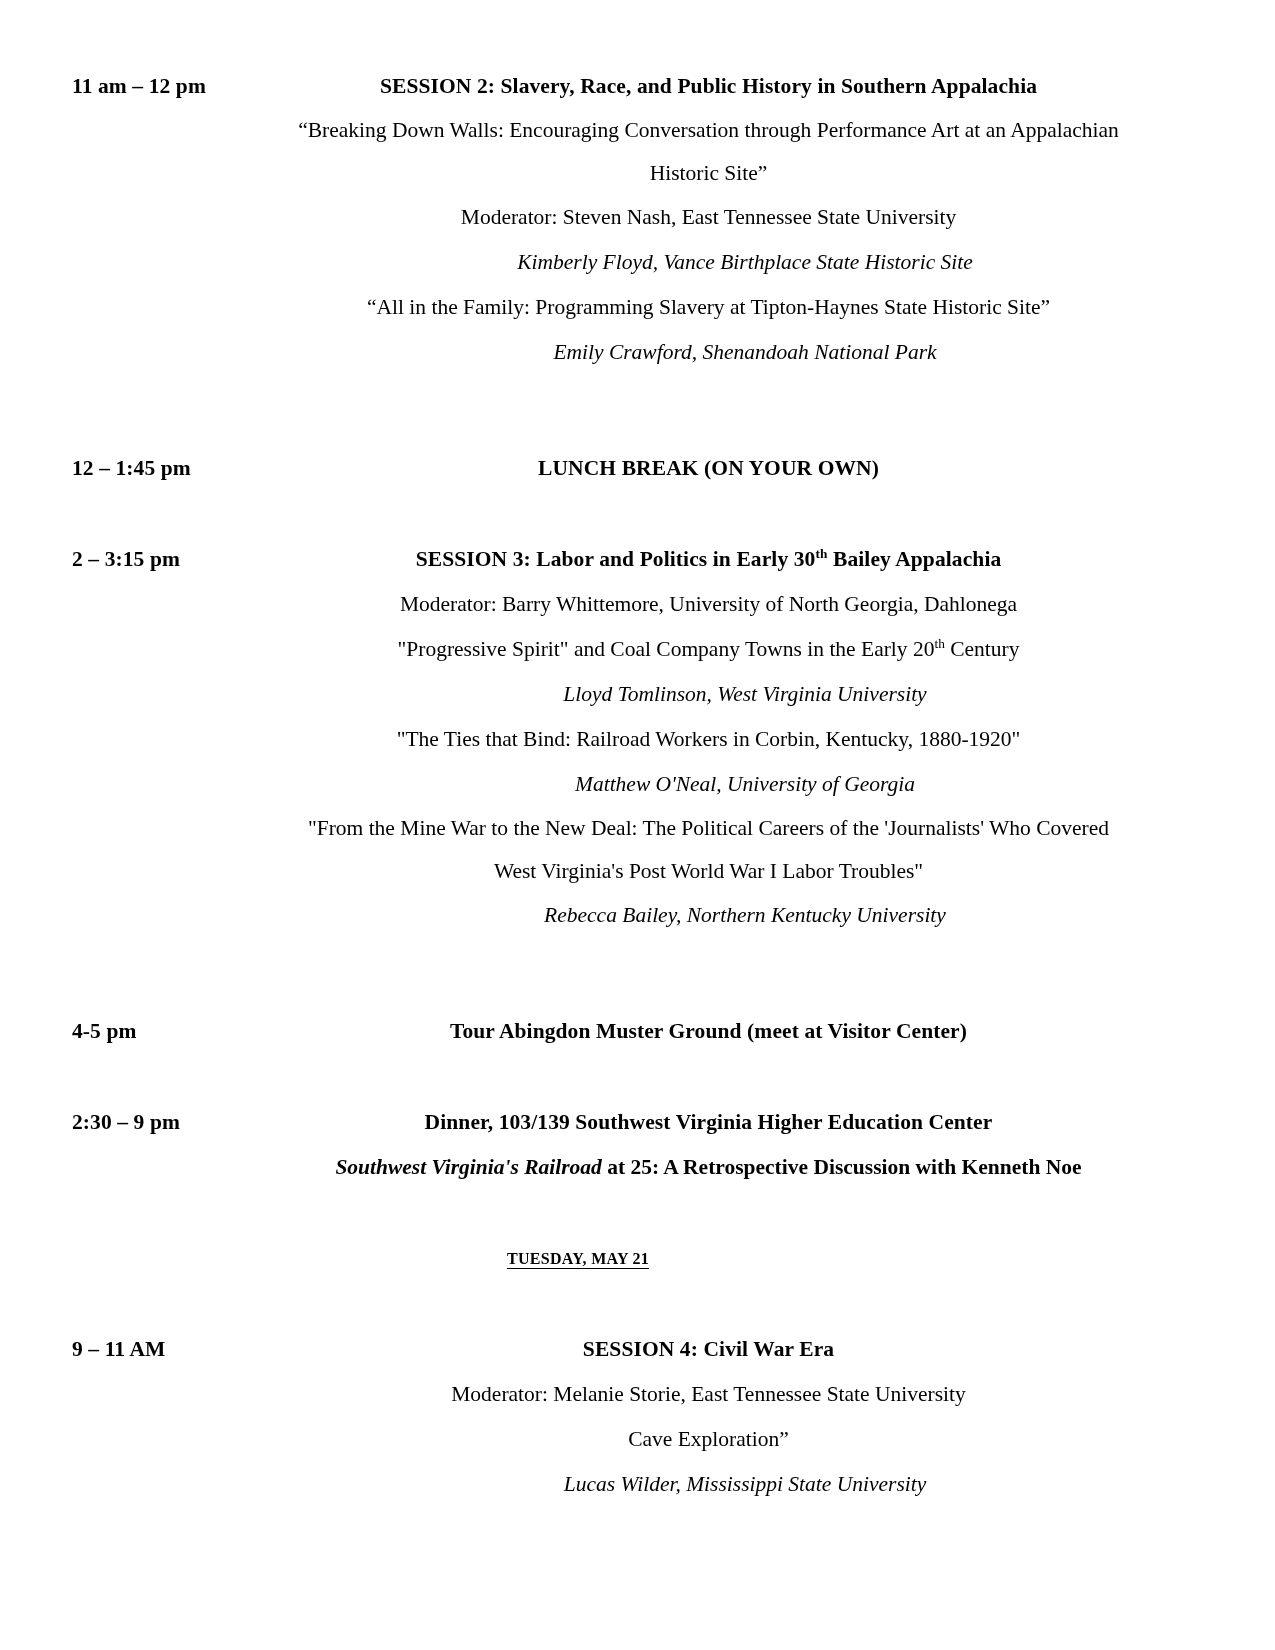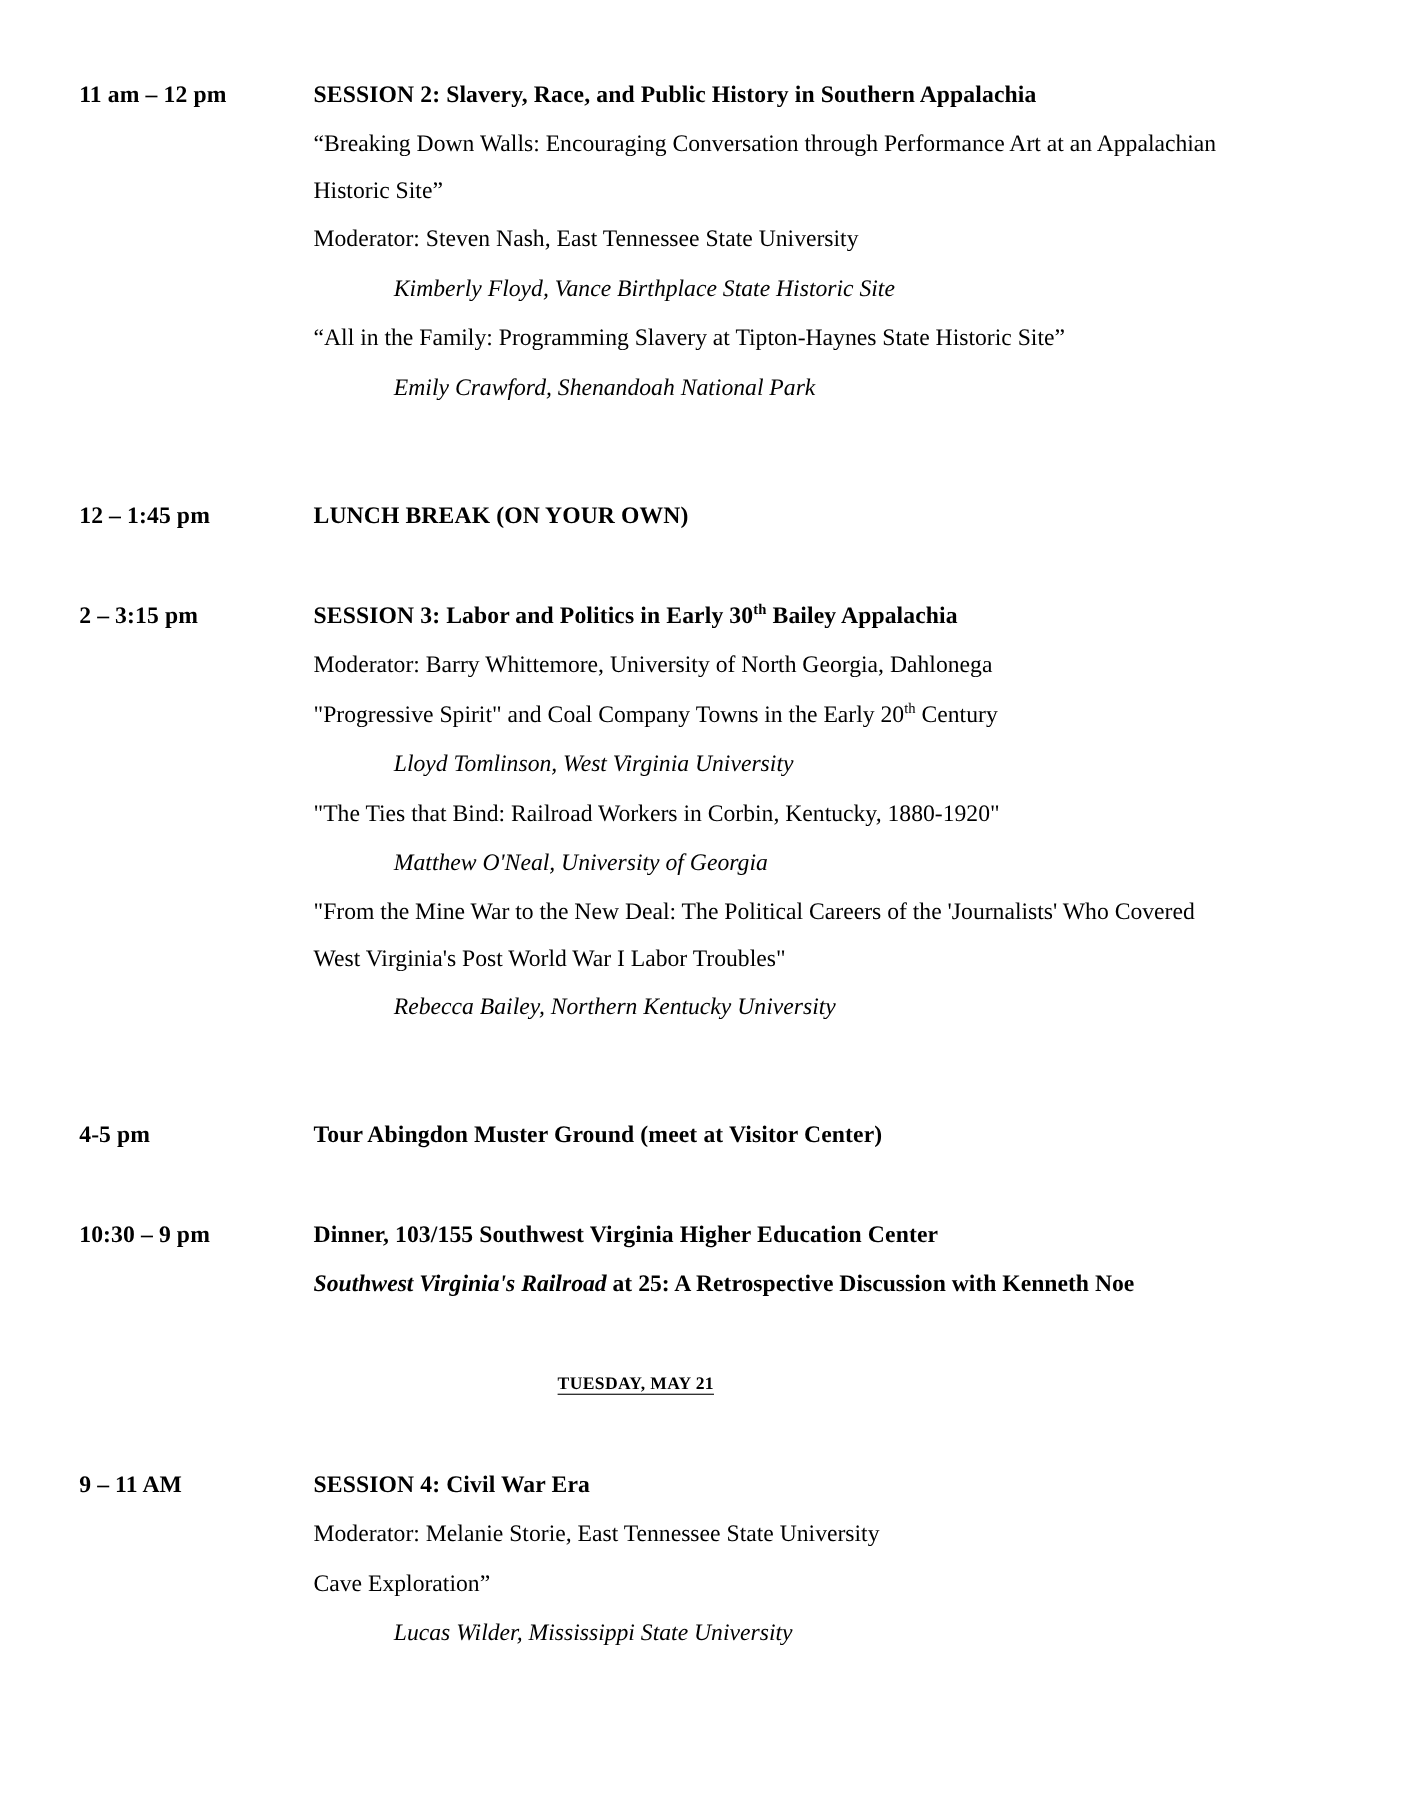--- a/index.html
+++ b/index.html
@@ -44,21 +44,21 @@
   .body-col {
     flex: 1 1 auto;
     min-width: 0;
   }
 
   
   .p {
     font-size: 21.5px;
     line-height: 45px;
     margin: 0;
-    text-align: left;
+    text-align: center;
   }
   .p.tight {
     line-height: 43px;
   }
   .p.head {
     font-weight: bold;
     letter-spacing: 0.1px;
   }
   .p.pres {
     font-style: italic;
@@ -142,23 +142,23 @@
     <div class="entry">
       <div class="time">4-5 pm</div>
       <div class="body-col">
         <p class="p head">Tour Abingdon Muster Ground (meet at Visitor Center)</p>
       </div>
     </div>
 
     <div class="gap-md"></div>
 
     <div class="entry">
-      <div class="time">10:30 – 9 pm</div>
+      <div class="time">2:30 – 9 pm</div>
       <div class="body-col">
-        <p class="p head">Dinner, 103/155 Southwest Virginia Higher Education Center</p>
+        <p class="p head">Dinner, 103/139 Southwest Virginia Higher Education Center</p>
         <p class="p bolditalic-lead"><i>Southwest Virginia's Railroad</i><span> at 25: A Retrospective Discussion with Kenneth Noe</span></p>
       </div>
     </div>
 
     <div class="gap-md"></div>
 
     <div class="day-heading">
       <span>TUESDAY, MAY 21</span>
     </div>
 

